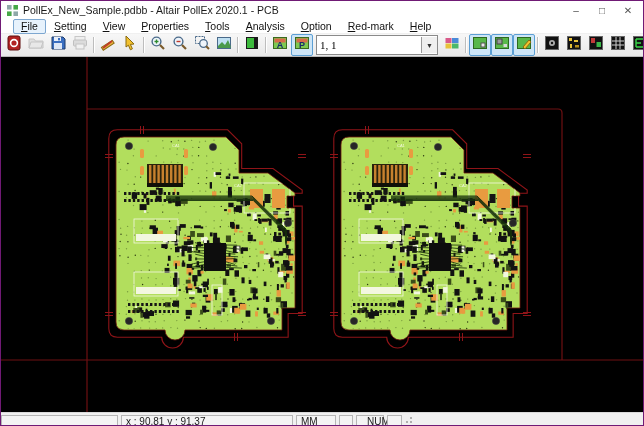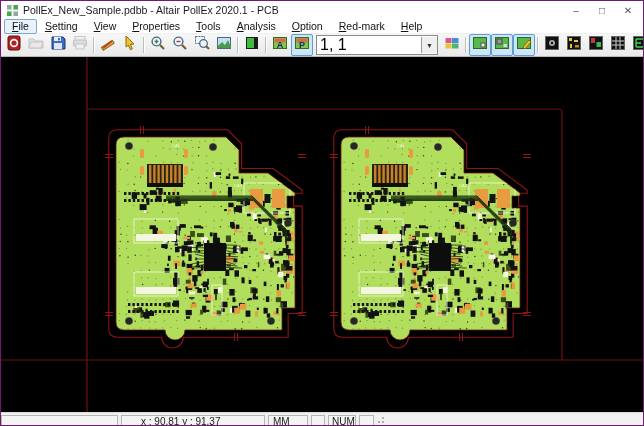--- a/index.html
+++ b/index.html
@@ -4,32 +4,32 @@
 <style>
   html,body{margin:0;padding:0;background:#d8d8d8;font-family:"Liberation Sans",sans-serif;}
   #window{position:relative;width:644px;height:426px;background:#15803d;border:1px solid #701a75;box-sizing:border-box;overflow:hidden;}
   
   #titlebar{height:18px;background:#ffffff;display:flex;align-items:center;position:relative;}
   #app-icon{width:11px;height:11px;margin:0 5px 0 6px;flex:0 0 auto;}
   #title-text{font-size:10.5px;color:#1a1a1a;white-space:nowrap;}
   #win-controls{position:absolute;right:2px;top:0;height:18px;display:flex;}
   .win-btn{width:26px;height:18px;display:flex;align-items:center;justify-content:center;font-size:10px;color:#555;cursor:default;}
   
-  #menubar{height:14px;background:#ffffff;display:flex;align-items:center;padding-left:3px;border-bottom:1px solid #f0f0f0;}
+  #menubar{height:14px;background:#ffffff;display:flex;align-items:center;padding-left:12px;border-bottom:1px solid #f0f0f0;}
   .menu-item{font-size:10.5px;color:#111;padding:0 7px;height:13px;line-height:13px;border:1px solid transparent;border-radius:2px;}
   .menu-item u{text-decoration:underline;}
   .menu-item.active{background:#e7f2fc;border-color:#7da7d0;}
   
   #toolbar{height:22px;background:linear-gradient(#f7f7f7,#e9e9e9);display:flex;align-items:center;padding-left:2px;border-bottom:1px solid #b9b9b9;}
   .tb-btn{width:20px;height:20px;display:flex;align-items:center;justify-content:center;border:1px solid transparent;border-radius:2px;flex:0 0 auto;}
   .tb-btn.pressed{background:#cde5f7;border-color:#5c9fd4;}
   .tb-btn.disabled{opacity:.42;filter:grayscale(90%);}
   .tb-sep{width:1px;height:16px;background:#bdbdbd;margin:0 2px;flex:0 0 auto;border-right:1px solid #fff;}
   #layer-combo{display:flex;align-items:center;width:120px;height:18px;background:#fff;border:1px solid #8a8a8a;margin:0 3px;flex:0 0 auto;}
-  #layer-combo-value{flex:1;font-size:16px;padding-left:3px;color:#000;}
+  #layer-combo-value{flex:1;font-size:11px;padding-left:3px;color:#000;font-family:Liberation Serif, serif;}
   #layer-combo-arrow{width:15px;height:16px;border-left:1px solid #9a9a9a;background:#efefef;display:flex;align-items:center;justify-content:center;font-size:7px;color:#333;}
   
   #canvas-wrap{height:355px;background:#000;position:relative;}
   
   #statusbar{height:16px;background:#f0f0f0;border-top:1px solid #d9d9d9;display:flex;align-items:center;font-size:10px;color:#1a1a1a;}
   #status-ready{flex:1;padding-left:7px;}
   .status-panel{height:12px;border:1px solid #b5b5b5;background:#f4f4f4;margin-right:3px;display:flex;align-items:center;box-sizing:border-box;}
   #status-grip{width:10px;height:14px;position:relative;}
 </style>
 </head>
@@ -1886,28 +1886,28 @@
           <line x1="24.5" y1="-11" x2="24.5" y2="-3" stroke="#8f1418" stroke-width="1"></line>
           <line x1="27.5" y1="-11" x2="27.5" y2="-3" stroke="#8f1418" stroke-width="1"></line>
           <line x1="118.5" y1="196" x2="118.5" y2="204" stroke="#8f1418" stroke-width="1"></line>
           <line x1="121.5" y1="196" x2="121.5" y2="204" stroke="#8f1418" stroke-width="1"></line>
         </g>
       </svg>
   </div>
 
   <div id="statusbar">
     <div class="status-panel" style="width:117px;"></div>
-    <div class="status-panel" style="width:144px;padding-left:19px;">
+    <div class="status-panel" style="width:172px;padding-left:4px;">
       <span>x :  90.81  y :  91.37</span>
     </div>
     <div class="status-panel" style="width:40px;padding-left:4px;">
       <span>MM</span>
     </div>
     <div class="status-panel" style="width:14px;"></div>
-    <div class="status-panel" style="width:28px;padding-left:3px;">
+    <div class="status-panel" style="width:28px;padding-left:10px;">
       <span>NUM</span>
     </div>
     <div class="status-panel" style="width:15px;margin-right:1px;"></div>
     <div id="status-grip">
       <svg width="10" height="14" viewBox="0 0 10 14">
         <circle cx="8" cy="12" r="1" fill="#9a9a9a"></circle>
           <circle cx="4" cy="12" r="1" fill="#9a9a9a"></circle>
         <circle cx="8" cy="8" r="1" fill="#9a9a9a"></circle>
           <circle cx="8" cy="4" r="1" fill="#9a9a9a"></circle>
         <circle cx="4" cy="8" r="1" fill="#9a9a9a"></circle>

